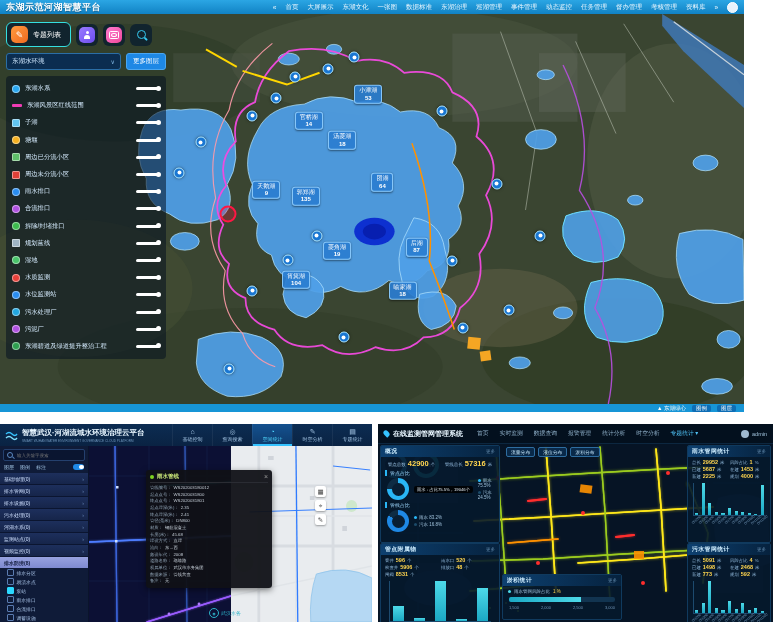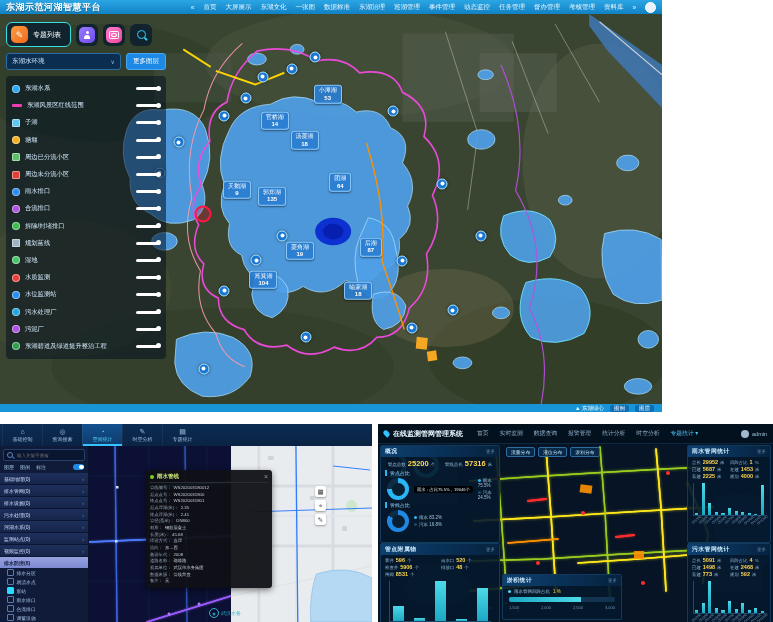--- a/index.html
+++ b/index.html
@@ -1,18 +1,18 @@
 <!DOCTYPE html>
 <html><head>
 <meta charset="utf-8">
 <style>
   html,body{margin:0;padding:0;width:773px;height:622px;overflow:hidden;background:#fff;
     font-family:"Liberation Sans",sans-serif;-webkit-font-smoothing:antialiased}
   .sec{position:absolute;overflow:hidden}
-  #top{left:0;top:0;width:662px;height:412px;background:#14532d}
+  #top{left:0;top:0;width:744px;height:412px;background:#14532d}
   #bl{left:0;top:424px;width:372px;height:198px;background:#0d1b38}
   #br{left:378px;top:424px;width:395px;height:198px;background:#04121f}
 
   
   .t-hd{height:14px;background:linear-gradient(180deg,#2ba6e4,#1182c4);display:flex;align-items:center;padding:0 6px;gap:8px;position:relative;z-index:9}
   .t-ttl{font-size:9px;font-weight:bold;color:#fff;text-shadow:0 1px 1px rgba(0,0,0,.35);letter-spacing:.5px;white-space:nowrap}
   .t-nav{margin-left:auto;display:flex;gap:9px;font-size:6.5px;color:#eaf7ff;white-space:nowrap;align-items:center}
   .t-nav span{cursor:default}
   .av{width:9px;height:9px;border-radius:50%;background:#e8f3fc;border:1px solid #fff;flex:none}
 
@@ -382,20 +382,30 @@
   <div class="sbar">
     <span>▲ 东湖绿心</span>
     <span style="display:contents">
       
     <span class="chip">图例</span><span class="chip">图层</span></span>
   </div>
 </div>
 
 <div class="sec" id="bl">
   <div class="bl-hd">
+    <div class="bl-logo">
+      <svg width="13" height="11" viewBox="0 0 13 11">
+        <path d="M1,4 Q4,1 7,4 Q10,7 12,4" stroke="#35c3ff" stroke-width="1.4" fill="none"></path>
+        <path d="M1,8 Q4,5 7,8 Q10,11 12,8" stroke="#7fe0ff" stroke-width="1.4" fill="none"></path>
+      </svg>
+      <div class="bl-t">
+        <span class="bl-title">智慧武汉·河湖流域水环境治理云平台</span>
+        <span class="bl-sub">SMART WUHAN WATER ENVIRONMENT GOVERNANCE CLOUD PLATFORM</span>
+      </div>
+    </div>
     <div class="bl-tabs">
 
     <div class="bl-tab">
           <span class="tic">⌂</span>
           <span>基础控制</span>
         </div>
         <div class="bl-tab">
           <span class="tic">◎</span>
           <span>查询搜索</span>
         </div>
@@ -720,21 +730,21 @@
 
     <div class="pnl" id="pA">
       <div class="pnl-hd">
         <span class="pnl-t">概况</span>
         <span class="pnl-more">更多</span>
       </div>
       <div class="stat2">
 
       <span class="st">
             <span class="lab">管点总数</span>
-            <span class="val">25200</span>
+            <span class="val">42900</span>
             <span class="unit">个</span>
           </span>
           <span class="st">
             <span class="lab">管线总长</span>
             <span class="val">57316</span>
             <span class="unit">米</span>
           </span>
         </div>
       <div class="subt">
           <span class="bar4"></span>

